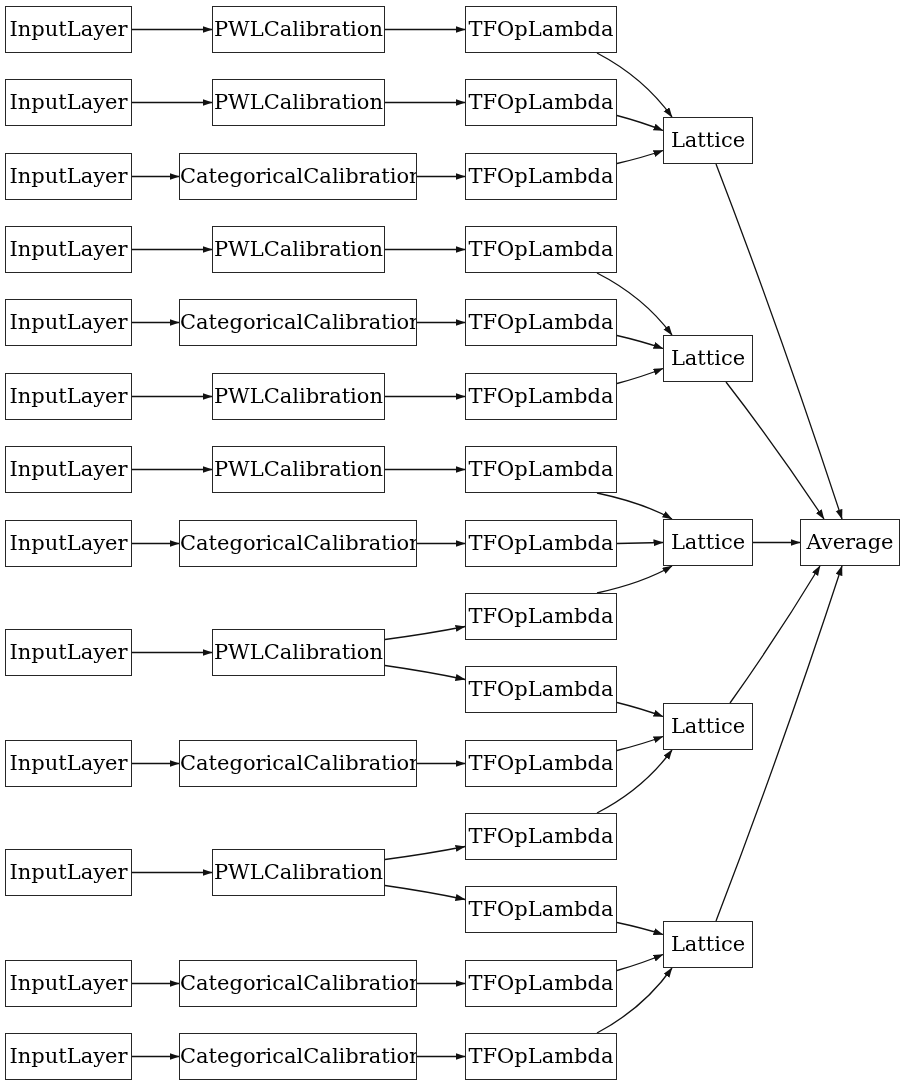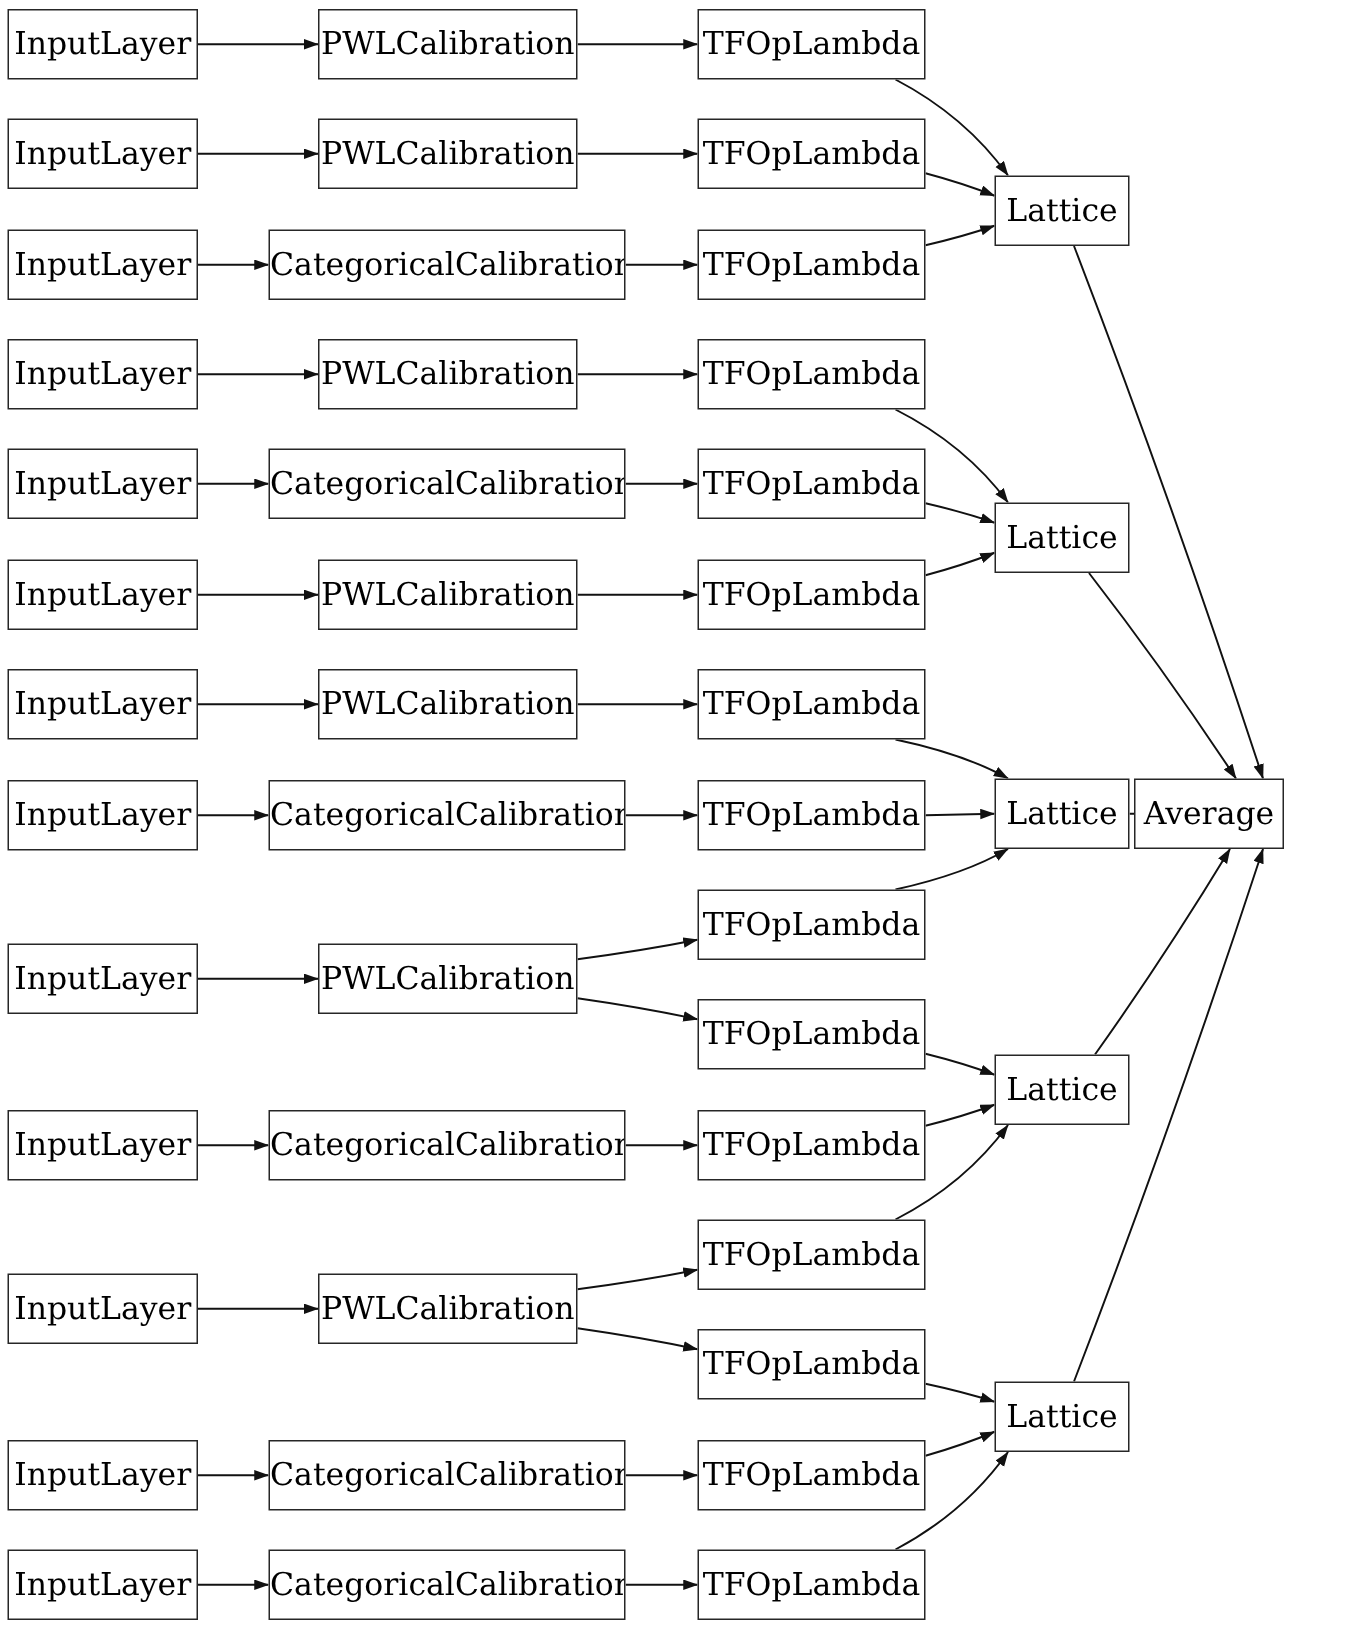--- a/index.html
+++ b/index.html
@@ -132,14 +132,14 @@
     <div class="node" style="left: 465px; top: 740px; width: 152px; height: 47px; line-height: 45px; border-color: rgb(38, 38, 38); background: rgb(255, 255, 255); color: rgb(0, 0, 0);">TFOpLambda</div>
     <div class="node" style="left: 465px; top: 813px; width: 152px; height: 47px; line-height: 45px; border-color: rgb(38, 38, 38); background: rgb(255, 255, 255); color: rgb(0, 0, 0);">TFOpLambda</div>
     <div class="node" style="left: 465px; top: 886px; width: 152px; height: 47px; line-height: 45px; border-color: rgb(38, 38, 38); background: rgb(255, 255, 255); color: rgb(0, 0, 0);">TFOpLambda</div>
     <div class="node" style="left: 465px; top: 960px; width: 152px; height: 47px; line-height: 45px; border-color: rgb(38, 38, 38); background: rgb(255, 255, 255); color: rgb(0, 0, 0);">TFOpLambda</div>
     <div class="node" style="left: 465px; top: 1033px; width: 152px; height: 47px; line-height: 45px; border-color: rgb(38, 38, 38); background: rgb(255, 255, 255); color: rgb(0, 0, 0);">TFOpLambda</div>
     <div class="node" style="left: 663px; top: 117px; width: 90px; height: 47px; line-height: 45px; border-color: rgb(38, 38, 38); background: rgb(255, 255, 255); color: rgb(0, 0, 0);">Lattice</div>
     <div class="node" style="left: 663px; top: 335px; width: 90px; height: 47px; line-height: 45px; border-color: rgb(38, 38, 38); background: rgb(255, 255, 255); color: rgb(0, 0, 0);">Lattice</div>
     <div class="node" style="left: 663px; top: 519px; width: 90px; height: 47px; line-height: 45px; border-color: rgb(38, 38, 38); background: rgb(255, 255, 255); color: rgb(0, 0, 0);">Lattice</div>
     <div class="node" style="left: 663px; top: 703px; width: 90px; height: 47px; line-height: 45px; border-color: rgb(38, 38, 38); background: rgb(255, 255, 255); color: rgb(0, 0, 0);">Lattice</div>
     <div class="node" style="left: 663px; top: 921px; width: 90px; height: 47px; line-height: 45px; border-color: rgb(38, 38, 38); background: rgb(255, 255, 255); color: rgb(0, 0, 0);">Lattice</div>
-    <div class="node" style="left: 756px; top: 519px; width: 100px; height: 47px; line-height: 45px; border-color: rgb(38, 38, 38); background: rgb(255, 255, 255); color: rgb(0, 0, 0);">Average</div>
+    <div class="node" style="left: 800px; top: 519px; width: 100px; height: 47px; line-height: 45px; border-color: rgb(38, 38, 38); background: rgb(255, 255, 255); color: rgb(0, 0, 0);">Average</div>
   </div>
 
 </body></html>

